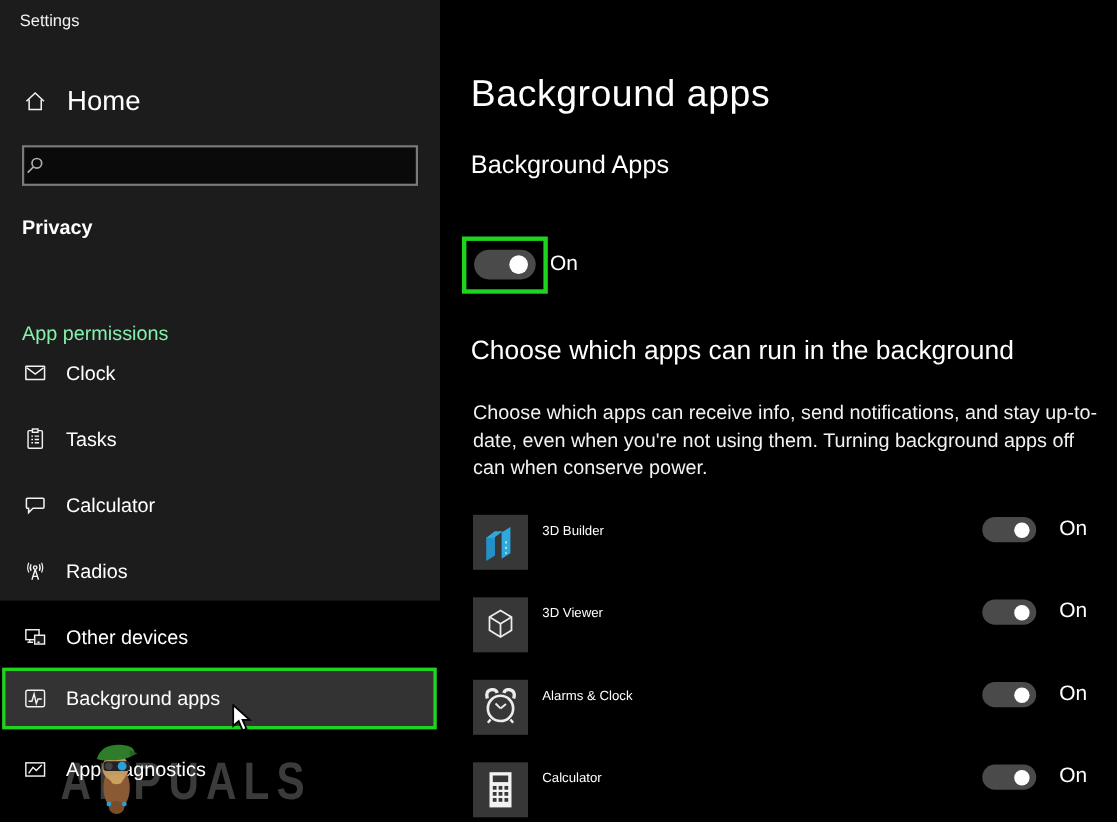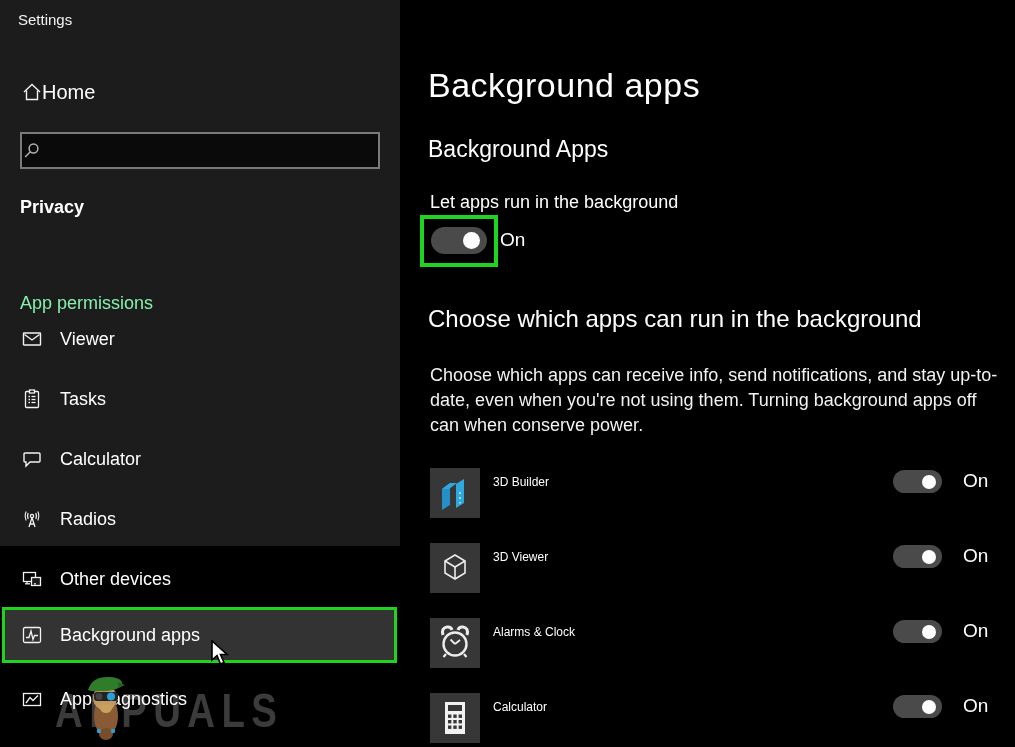--- a/index.html
+++ b/index.html
@@ -7,21 +7,21 @@
   body { font-family:"Liberation Sans", sans-serif; color:#fff; position:relative; }
 
   .stage { position:absolute; left:0; top:0; width:1015px; height:747px; background:#000; overflow:hidden; }
 
   
   .sidebar { position:absolute; left:0; top:0; width:400px; height:546px; background:#1c1c1c; }
   .app-title { position:absolute; left:18px; top:11px; font-size:15px; color:#f2f2f2; }
 
   .home-row { position:absolute; left:0; top:72px; width:400px; height:40px; display:flex; align-items:center; padding-left:22px; }
   .home-row .nav-icon { width:20px; height:20px; }
-  .home-row .nav-label { font-size:20px; }
+  .home-row .nav-label { margin-left:19px; font-size:25px; }
 
   .search-box { position:absolute; left:20px; top:132px; width:360px; height:37px; background:#0a0a0a; border:2px solid #7a7a7a; display:flex; align-items:center; }
   .search-box input { flex:1; background:transparent; border:none; outline:none; color:#e6e6e6; font-size:18px; padding-left:11px; font-family:"Liberation Sans", sans-serif; }
   .search-box input::placeholder { color:#9a9a9a; opacity:1; }
   .search-box .mag { width:18px; height:18px; margin-right:12px; flex:0 0 auto; }
 
   .privacy-heading { position:absolute; left:20px; top:197px; font-size:18px; font-weight:bold; color:#fff; }
   .group-label { position:absolute; left:20px; top:293px; font-size:18px; color:#86efac; }
 
   .nav-item { position:absolute; left:0; width:400px; height:44px; display:flex; align-items:center; padding-left:22px; z-index:2; }
@@ -87,21 +87,21 @@
     </div>
 
     <div class="privacy-heading">Privacy</div>
     <div class="group-label">App permissions</div>
 
     <div class="nav-item" style="top:317px">
       <svg class="nav-icon" viewBox="0 0 20 20" fill="none" stroke="#f2f2f2" stroke-width="1.4">
         <rect x="1.5" y="4" width="17" height="12" rx="0.5"></rect>
           <path d="M2.5,5.5 L10,11 L17.5,5.5"></path>
       </svg>
-      <span class="nav-label">Viewer</span>
+      <span class="nav-label">Clock</span>
     </div>
 
     <div class="nav-item" style="top:377px">
       <svg class="nav-icon" viewBox="0 0 20 20" fill="none" stroke="#f2f2f2" stroke-width="1.3">
         <rect x="3.5" y="2.5" width="13" height="16" rx="1"></rect>
         <rect x="7.5" y="1" width="5" height="3" fill="#1c1c1c"></rect>
         <line x1="6.5" y1="7.5" x2="8" y2="7.5"></line>
           <line x1="9.5" y1="7.5" x2="13.5" y2="7.5"></line>
         <line x1="6.5" y1="10.5" x2="8" y2="10.5"></line>
           <line x1="9.5" y1="10.5" x2="13.5" y2="10.5"></line>
@@ -175,21 +175,20 @@
       <polygon points="1,1 1,20 6,15.5 9.5,24 13,22.5 9.5,14.5 16,14.5" fill="#fff" stroke="#000" stroke-width="1.6"></polygon>
     </svg>
   </div>
 
   <div class="main">
 
     <h1 class="page-title">Background apps</h1>
 
     <h2 class="h2-a">Background Apps</h2>
 
-    <div class="toggle-caption">Let apps run in the background</div>
 
     <div class="green-box">
       <div class="toggle main-toggle">
         <div class="knob"></div>
       </div>
     </div>
     <div class="main-on">On</div>
 
     <h2 class="h2-b">Choose which apps can run in the background</h2>
 

